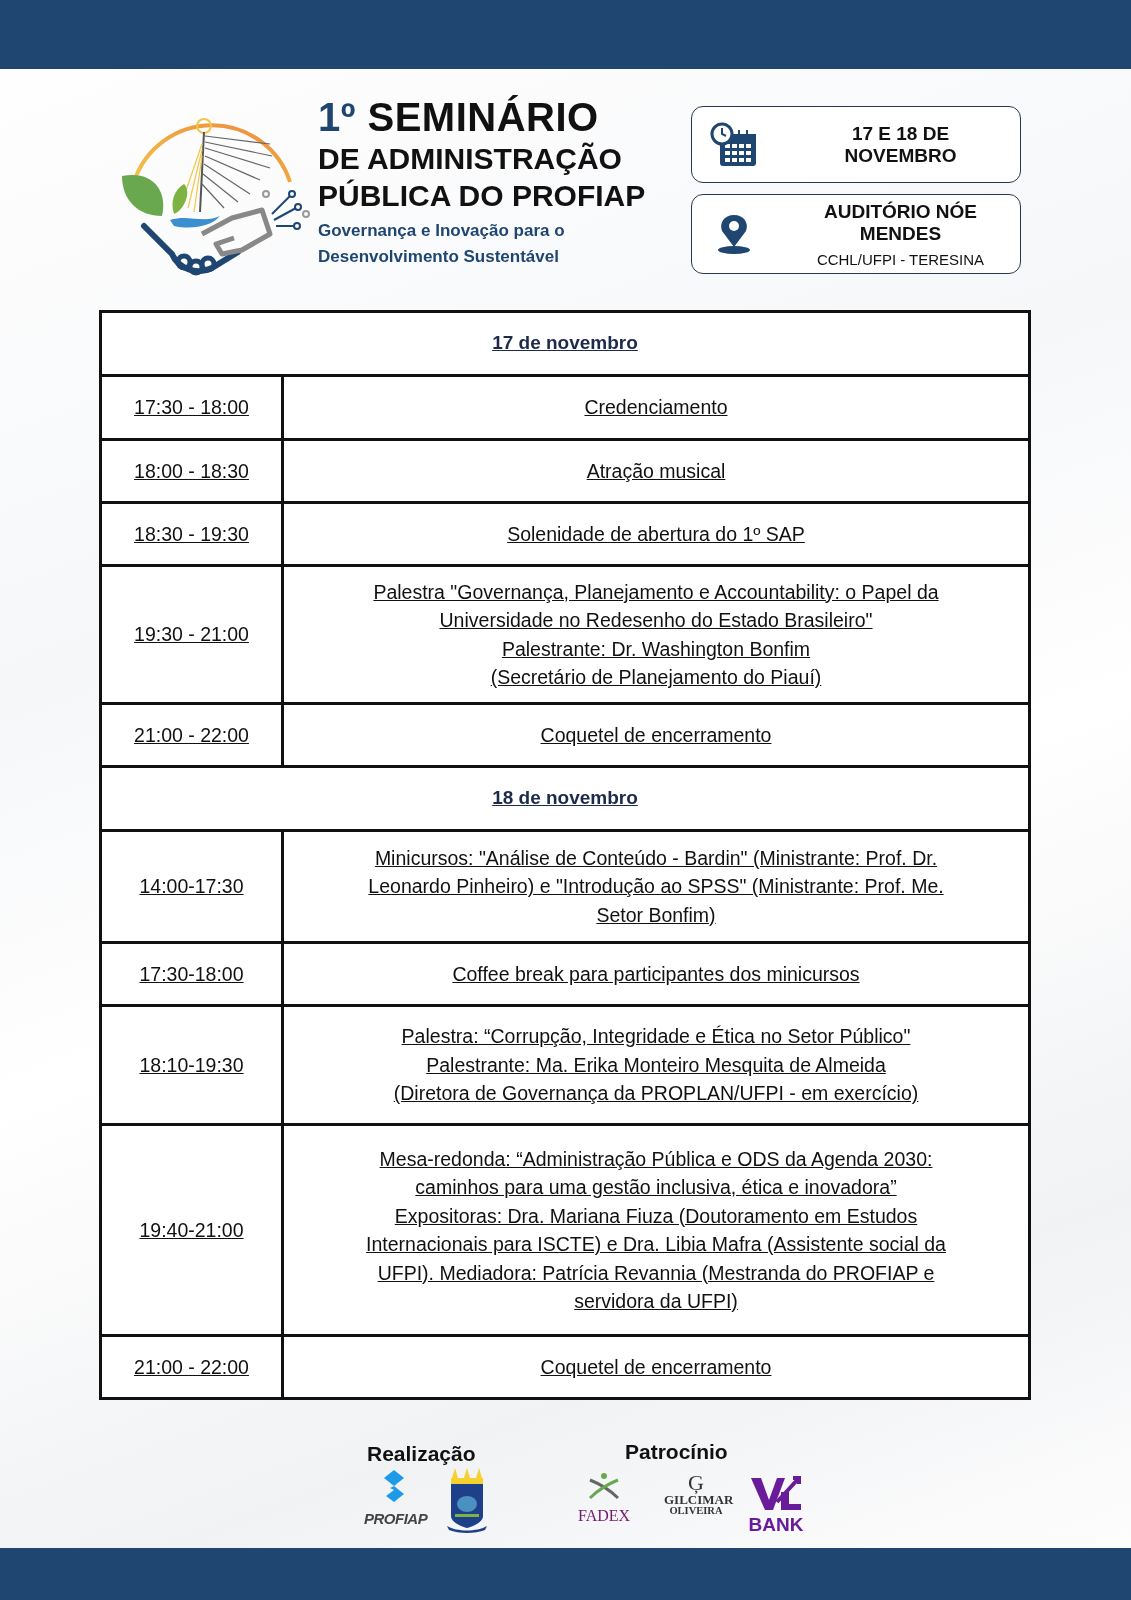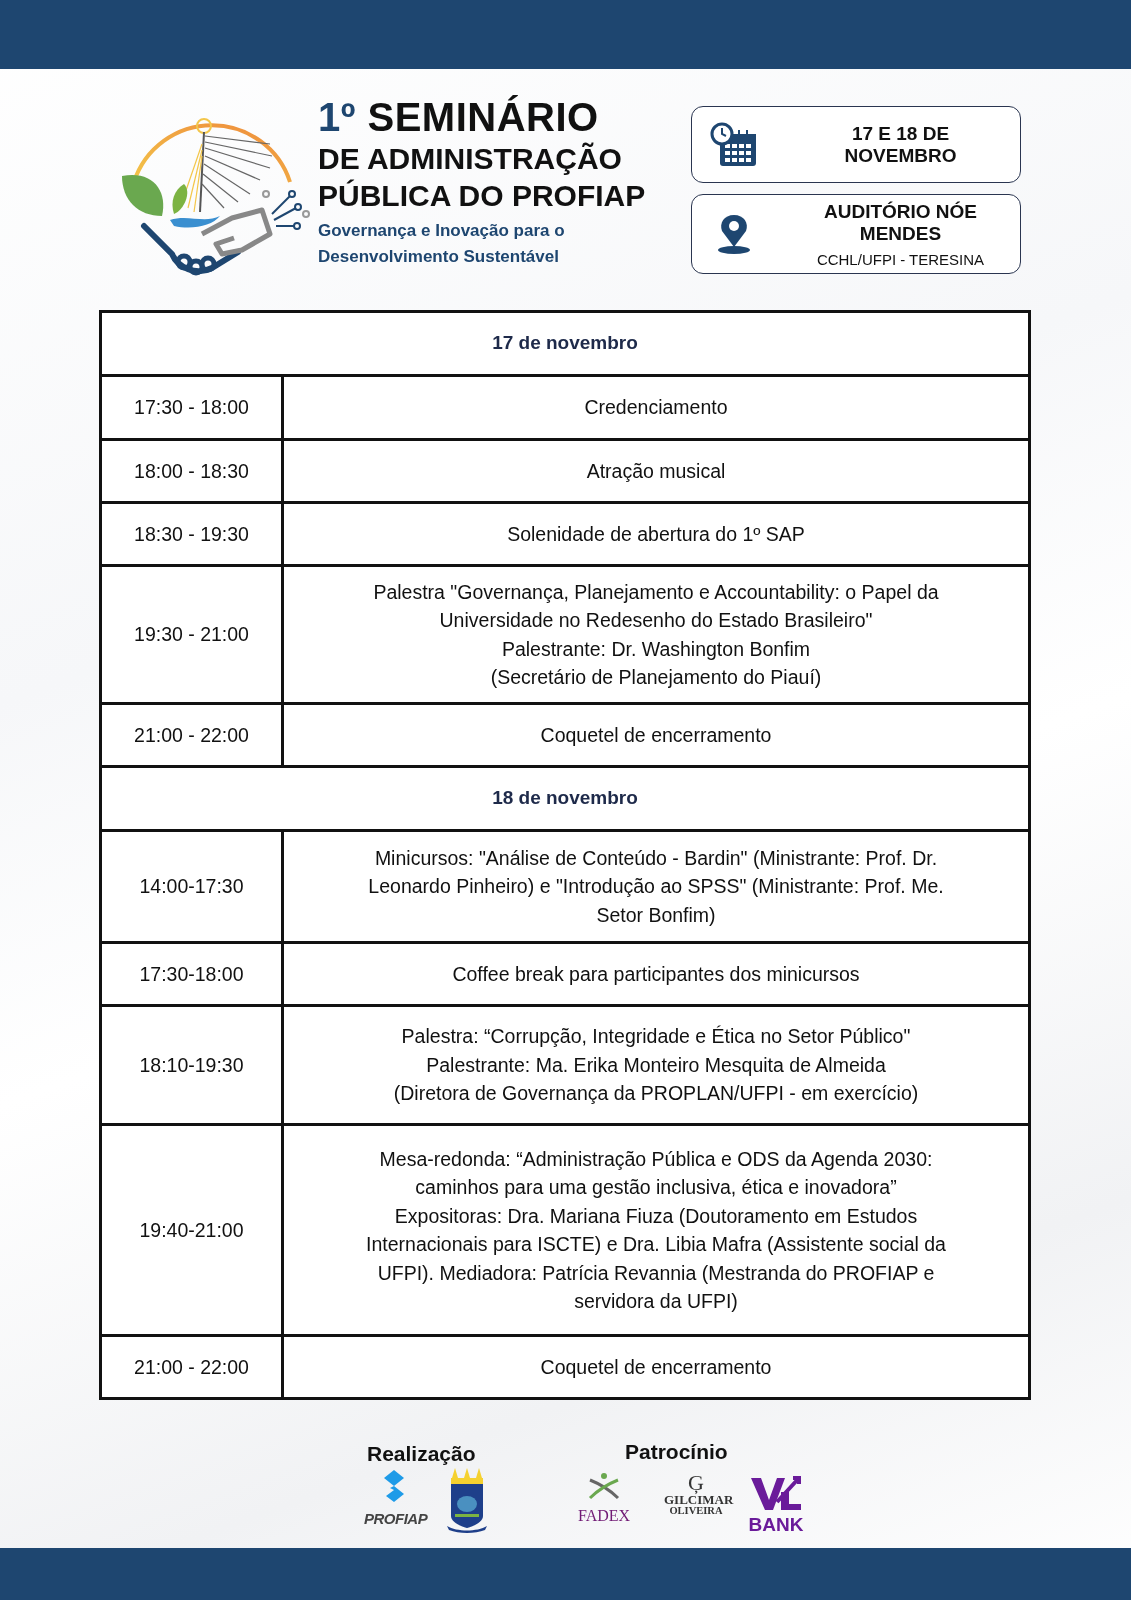--- a/index.html
+++ b/index.html
@@ -31,21 +31,21 @@
     .info-icon { width: 64px; display: flex; justify-content: center; align-items: center; margin-left: 10px; }
     .info-text { flex: 1; text-align: center; padding-right: 14px; }
     .info-main { font-size: 19px; font-weight: bold; color: #111; }
     .info-sub { font-size: 15px; color: #111; margin-top: 6px; }
 
     .schedule {
       position: absolute; left: 99px; top: 310px; width: 932px;
       border-collapse: collapse; background: #fff;
       border: 3px solid #111;
     }
-    .schedule td { border: 3px solid #111; text-align: center; vertical-align: middle; font-size: 19.5px; line-height: 28.5px; color: #111; }
+    .schedule td { border: 3px solid #111; text-align: center; vertical-align: middle; font-size: 19.5px; line-height: 28.5px; color: #111; text-decoration: underline; }
     .schedule td.time { width: 182px; }
     .schedule td.day { font-weight: bold; color: #1e2a4a; font-size: 19px; height: 64px; }
     .schedule td.act { padding: 0 12px; }
 
     .footer-label { position: absolute; font-size: 21px; font-weight: bold; color: #111; }
     .lbl-real { left: 367px; top: 1442px; }
     .lbl-patr { left: 625px; top: 1440px; }
     .sponsor { position: absolute; }
   </style>
 </head>

